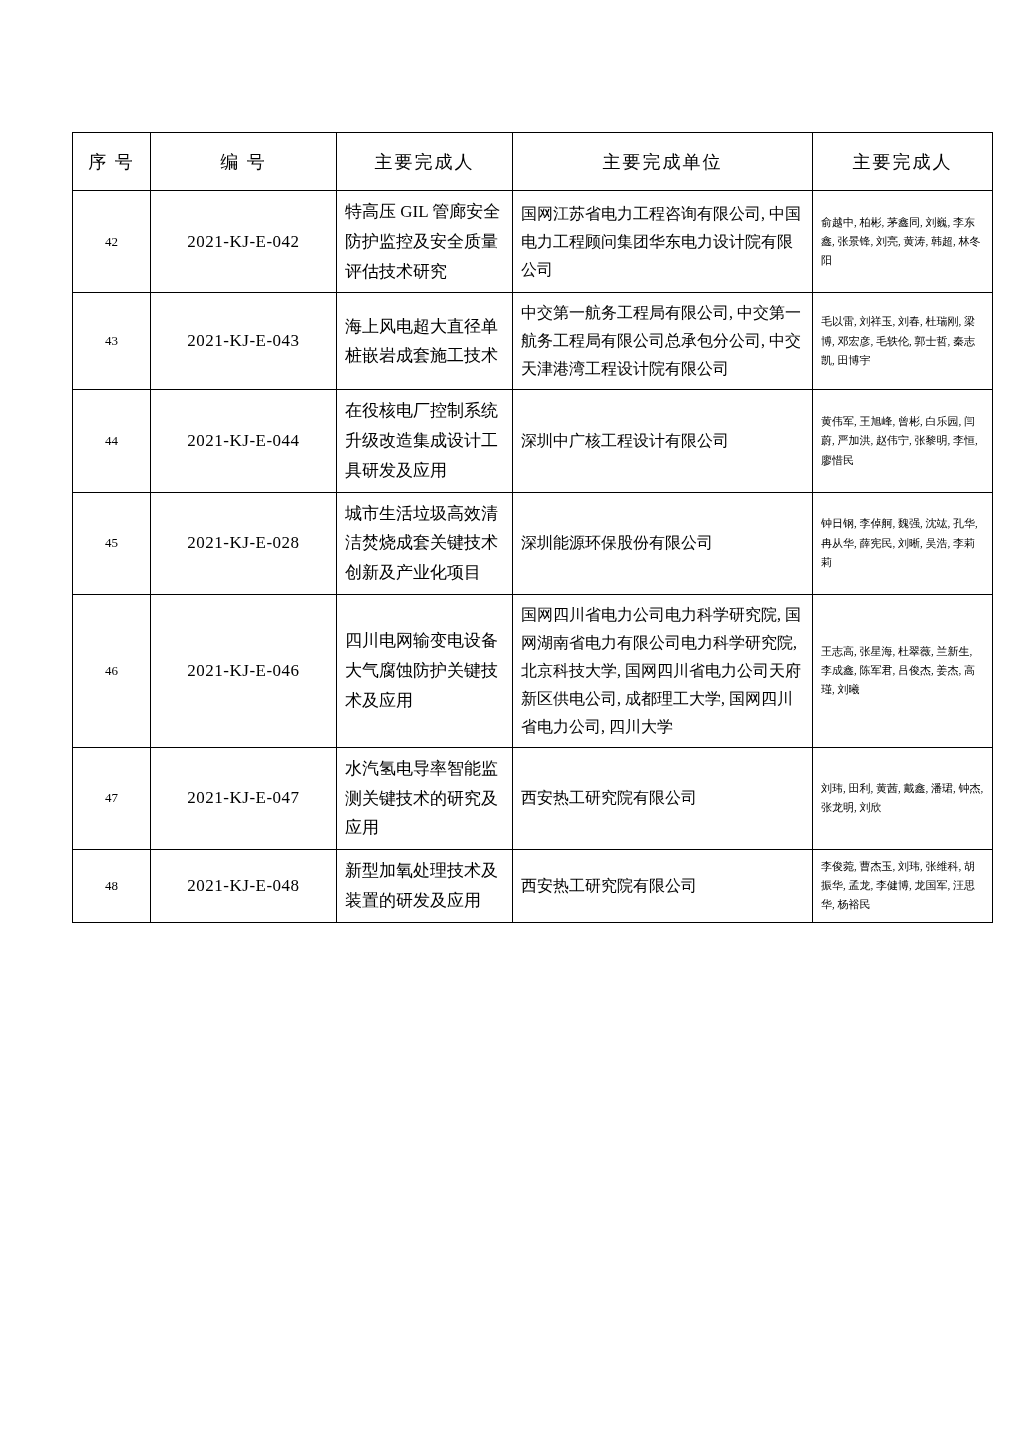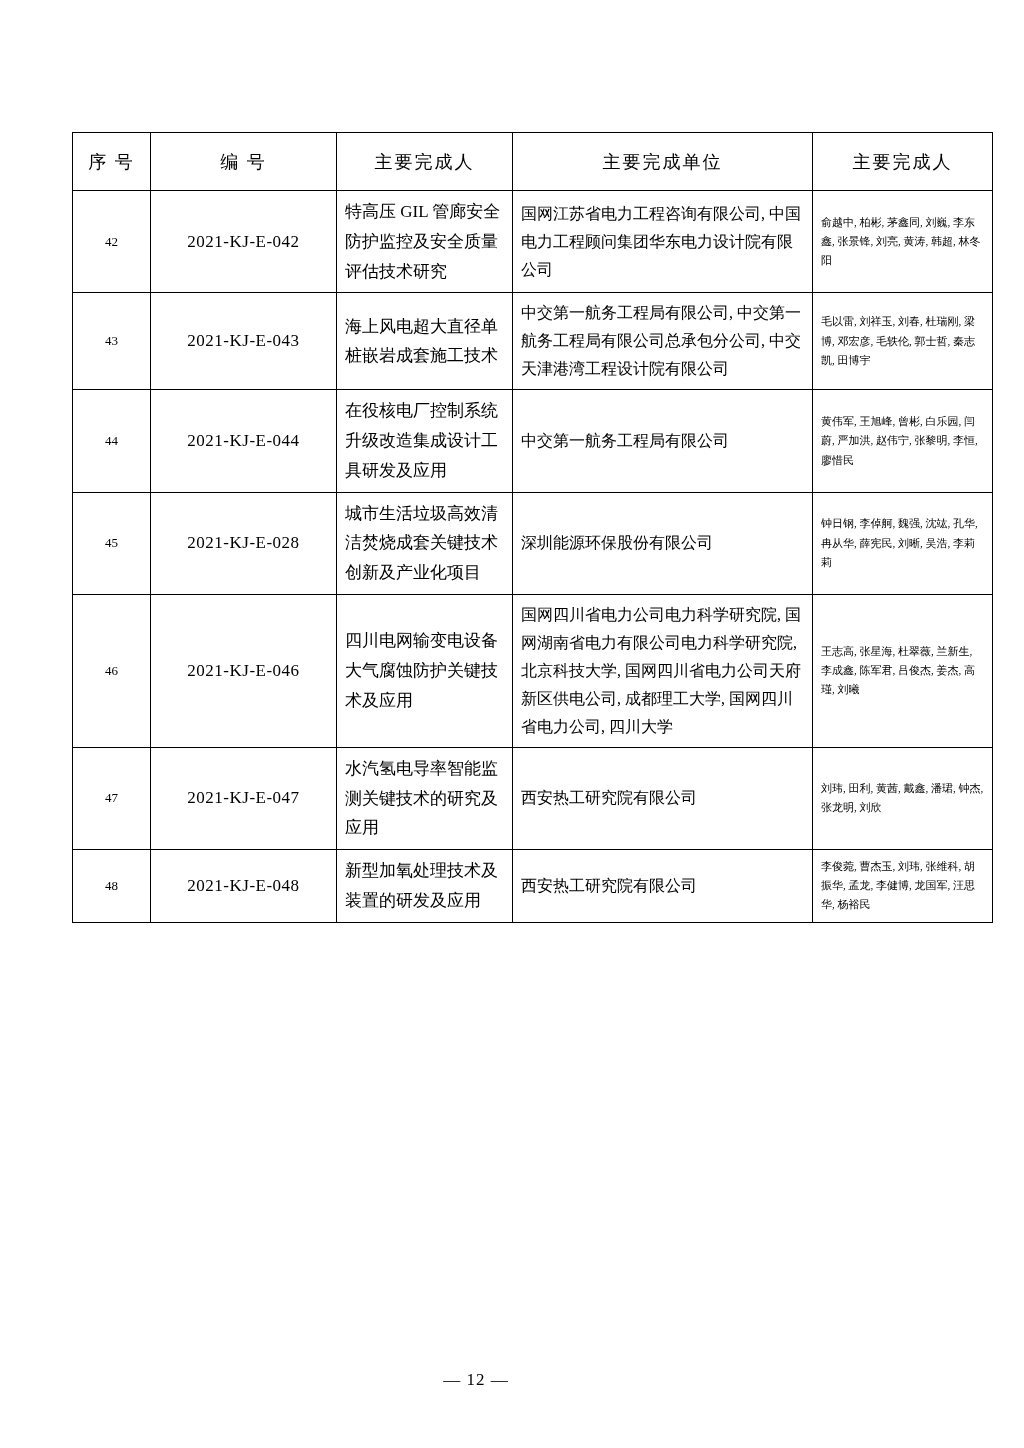--- a/index.html
+++ b/index.html
@@ -123,21 +123,21 @@
         <td class="seq">43</td>
         <td class="code">2021-KJ-E-043</td>
         <td class="name">海上风电超大直径单桩嵌岩成套施工技术</td>
         <td class="unit">中交第一航务工程局有限公司, 中交第一航务工程局有限公司总承包分公司, 中交天津港湾工程设计院有限公司</td>
         <td class="people">毛以雷, 刘祥玉, 刘春, 杜瑞刚, 梁博, 邓宏彦, 毛轶伦, 郭士哲, 秦志凯, 田博宇</td>
       </tr>
       <tr>
         <td class="seq">44</td>
         <td class="code">2021-KJ-E-044</td>
         <td class="name">在役核电厂控制系统升级改造集成设计工具研发及应用</td>
-        <td class="unit center">中交第一航务工程局有限公司</td>
+        <td class="unit center">深圳中广核工程设计有限公司</td>
         <td class="people">黄伟军, 王旭峰, 曾彬, 白乐园, 闫蔚, 严加洪, 赵伟宁, 张黎明, 李恒, 廖惜民</td>
       </tr>
       <tr>
         <td class="seq">45</td>
         <td class="code">2021-KJ-E-028</td>
         <td class="name">城市生活垃圾高效清洁焚烧成套关键技术创新及产业化项目</td>
         <td class="unit center">深圳能源环保股份有限公司</td>
         <td class="people">钟日钢, 李倬舸, 魏强, 沈竑, 孔华, 冉从华, 薛宪民, 刘晰, 吴浩, 李莉莉</td>
       </tr>
       <tr>
@@ -157,15 +157,14 @@
       <tr>
         <td class="seq">48</td>
         <td class="code">2021-KJ-E-048</td>
         <td class="name">新型加氧处理技术及装置的研发及应用</td>
         <td class="unit center">西安热工研究院有限公司</td>
         <td class="people">李俊菀, 曹杰玉, 刘玮, 张维科, 胡振华, 孟龙, 李健博, 龙国军, 汪思华, 杨裕民</td>
       </tr>
     </tbody>
   </table>
 
-  <div class="footer">— 12 —</div>
 
 </div>
 
 </body></html>

